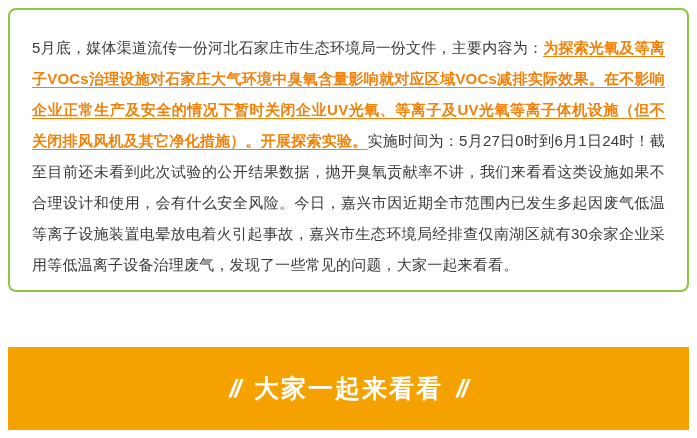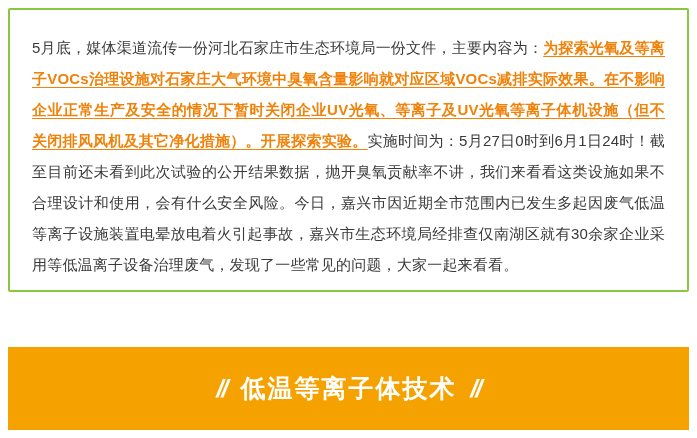--- a/index.html
+++ b/index.html
@@ -22,21 +22,21 @@
   }
   
   .article-box {
     position: absolute;
     left: 8px;
     top: 8px;
     width: 681px;
     height: 284px;
     box-sizing: border-box;
     border: 2px solid #8cc63e;
-    border-radius: 2px;
+    border-radius: 8px;
     background: #ffffff;
   }
   .article-body {
     box-sizing: border-box;
     padding: 22px 22px 10px 22px;
     font-size: 15px;
     line-height: 31px;
     color: #333333;
     text-align: justify;
     letter-spacing: 0.2px;
@@ -102,18 +102,18 @@
     <div class="article-body">
       <p><span class="normal-text">5月底，媒体渠道流传一份河北石家庄市生态环境局一份文件，主要内容为：</span><span class="hl">为探索光氧及等离子VOCs治理设施对石家庄大气环境中臭氧含量影响就对应区域VOCs减排实际效果。在不影响企业正常生产及安全的情况下暂时关闭企业UV光氧、等离子及UV光氧等离子体机设施（但不关闭排风风机及其它净化措施）。开展探索实验。</span><span class="normal-text">实施时间为：5月27日0时到6月1日24时！截至目前还未看到此次试验的公开结果数据，抛开臭氧贡献率不讲，我们来看看这类设施如果不合理设计和使用，会有什么安全风险。今日，嘉兴市因近期全市范围内已发生多起因废气低温等离子设施装置电晕放电着火引起事故，嘉兴市生态环境局经排查仅南湖区就有30余家企业采用等低温离子设备治理废气，发现了一些常见的问题，大家一起来看看。</span></p>
     </div>
   </div>
 
   <div class="gap-area"></div>
 
   <div class="banner">
     <div class="banner-inner">
       <span class="slash">//</span>
-      <span class="banner-title">低温等离子体技术</span>
+      <span class="banner-title">大家一起来看看</span>
       <span class="slash">//</span>
     </div>
   </div>
 
 </div>
 
 </body></html>

